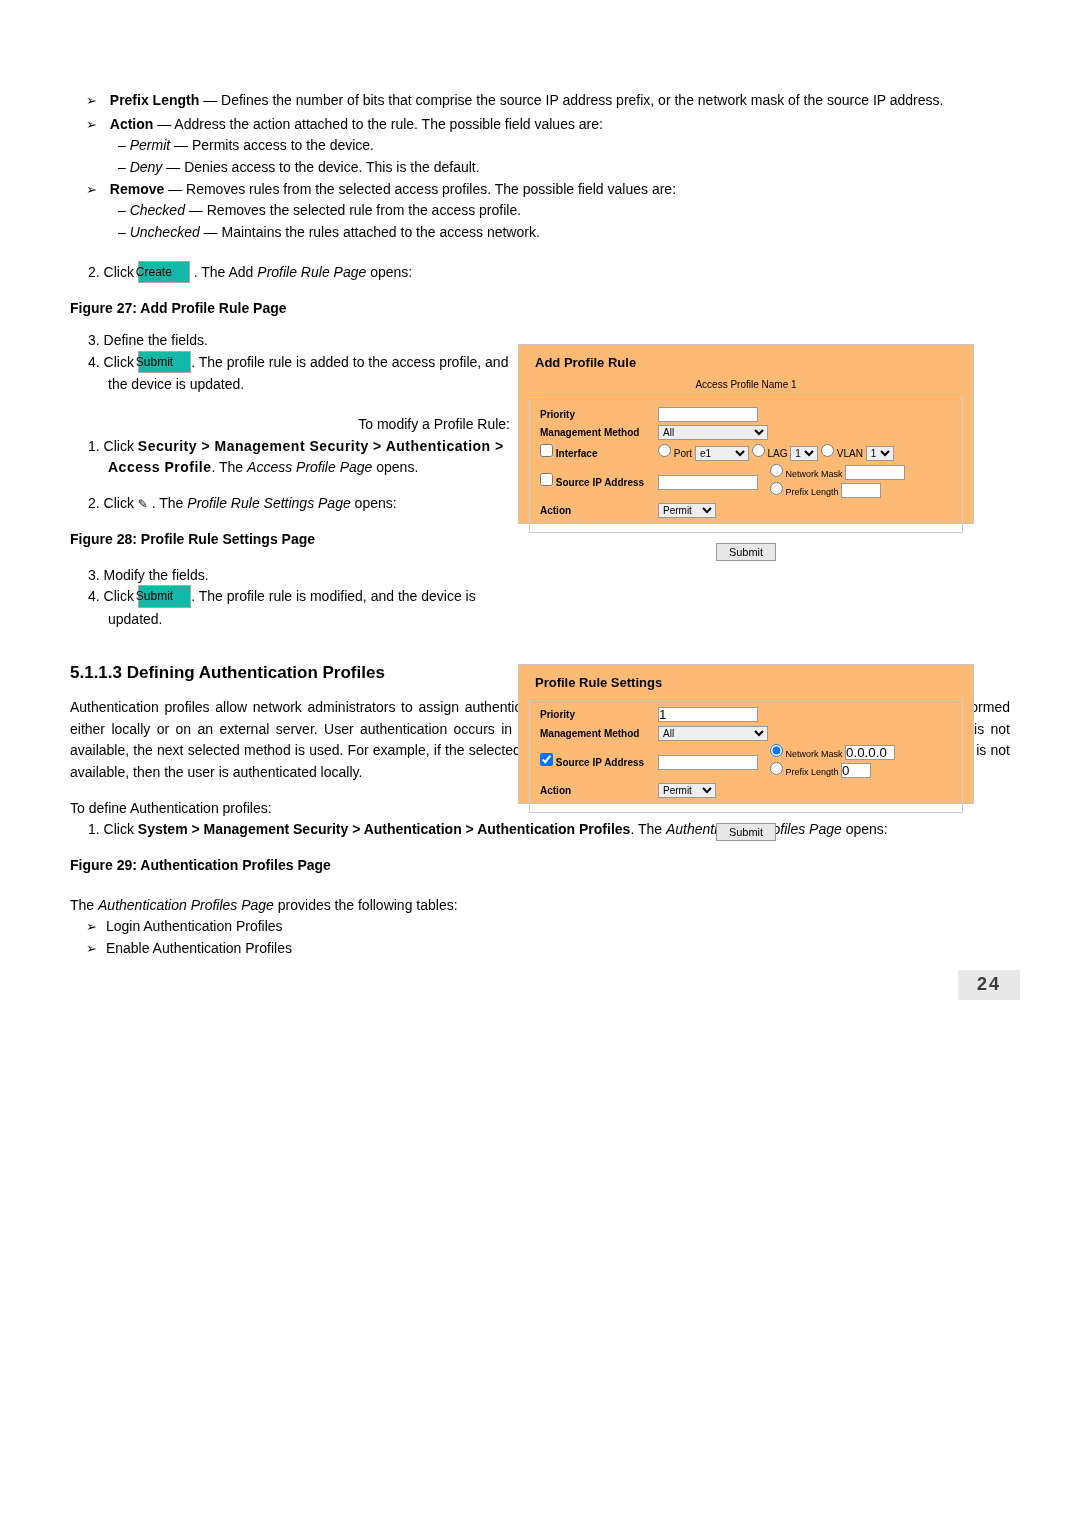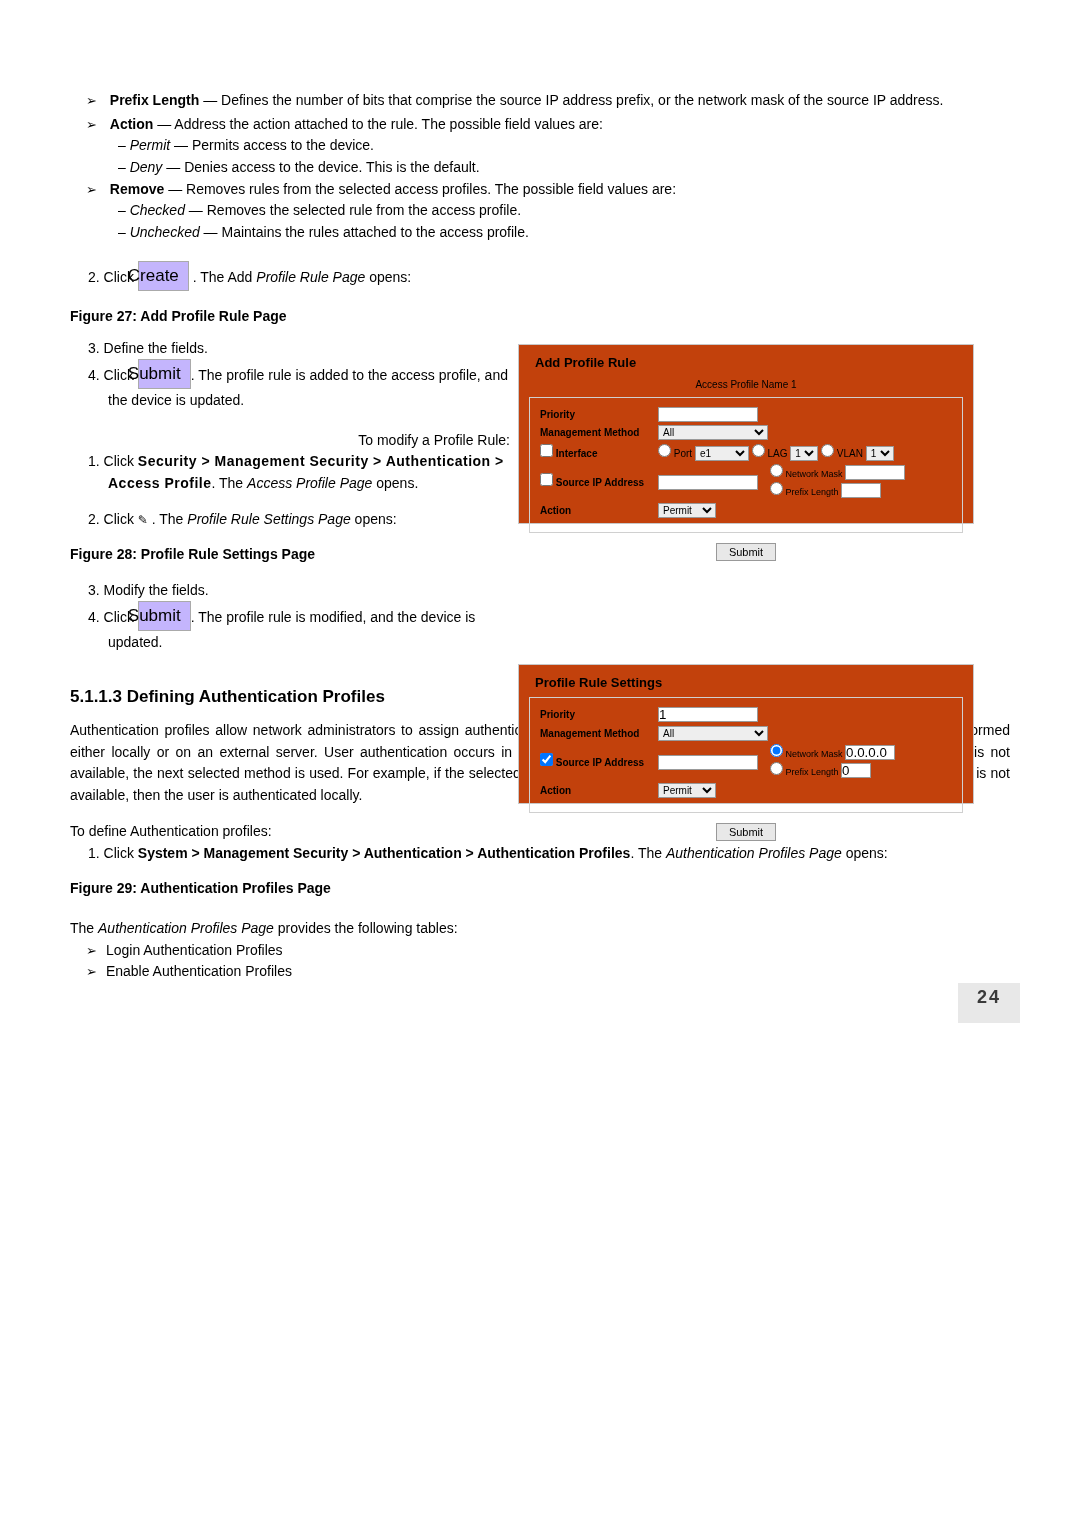--- a/index.html
+++ b/index.html
@@ -23,50 +23,50 @@
     margin-left: 16px;
     text-indent: -20px;
     padding-left: 20px;
   }
   .bold { font-weight: bold; }
   .ital { font-style: italic; }
   .sub-item { padding-left: 48px; }
   .numitem { padding-left: 38px; text-indent: -20px; }
   .btn-chip {
     display: inline-block;
-    background: #c4b5fd;
+    background: #14b8a6;
     border: 1px solid #aaa;
-    padding: 1px 9px;
-    font-size: 17px;
+    padding: 1px 17px;
+    font-size: 12px;
     font-family: Arial;
     position: relative;
     top: -1px;
   }
   .figcap { font-weight: bold; margin-top: 14px; margin-bottom: 10px; }
   .section-head { font-weight: bold; font-size: 17px; margin-top: 24px; margin-bottom: 10px; }
   .pagebox {
     position: absolute;
     right: 60px;
     bottom: 20px;
     width: 62px;
-    height: 40px;
+    height: 30px;
     background: #e8e8e8;
     color: #3a3a3a;
     font-weight: bold;
     font-size: 18px;
     text-align: center;
     line-height: 28px;
     letter-spacing: 2px;
     font-family: Arial;
   }
   
   .panel {
     position: absolute;
     border: 1px solid #c8c8c8;
-    background: #c2410c;
+    background: #fdba74;
     font-size: 10px;
   }
   .panel .title { font-weight: bold; font-size: 13px; padding-left: 16px; margin-bottom: 4px;}
   .panel .inner { border: 1px solid #d0d0d0; margin: 4px 10px 10px 10px; padding: 6px 10px 10px 10px; }
   .panel-add { left: 518px; top: 344px; width: 456px; height: 180px; padding-top: 8px; }
   .panel-set { left: 518px; top: 664px; width: 456px; height: 140px; padding-top: 8px; }
   .frow { display: flex; align-items: center; margin: 3px 0; }
   .flab { width: 118px; font-size: 10px; font-weight: bold; }
   .finput { border: 1px solid #999; height: 15px; background:#fff; }
   .fselect { border: 1px solid #999; height: 15px; background:#eee; font-size:10px; }
@@ -109,21 +109,21 @@
 <p class="sub-item">
   – <span class="ital">Deny</span><span> — Denies access to the device. This is the default.</span>
 </p>
 <p class="bullet-arrow">
   <span class="bold">Remove</span><span> — Removes rules from the selected access profiles. The possible field values are:</span>
 </p>
 <p class="sub-item">
   – <span class="ital">Checked</span><span> — Removes the selected rule from the access profile.</span>
 </p>
 <p class="sub-item">
-  – <span class="ital">Unchecked</span><span> — Maintains the rules attached to the access profile.</span>
+  – <span class="ital">Unchecked</span><span> — Maintains the rules attached to the access network.</span>
 </p>
 
 <p style="margin-top:18px;" class="numitem">
   <span>2.   Click </span>
   <span class="btn-chip">Create</span>
   <span>. The Add </span><span class="ital">Profile Rule Page</span><span> opens:</span>
 </p>
 
 <p class="figcap">Figure 27: Add Profile Rule Page</p>
 

